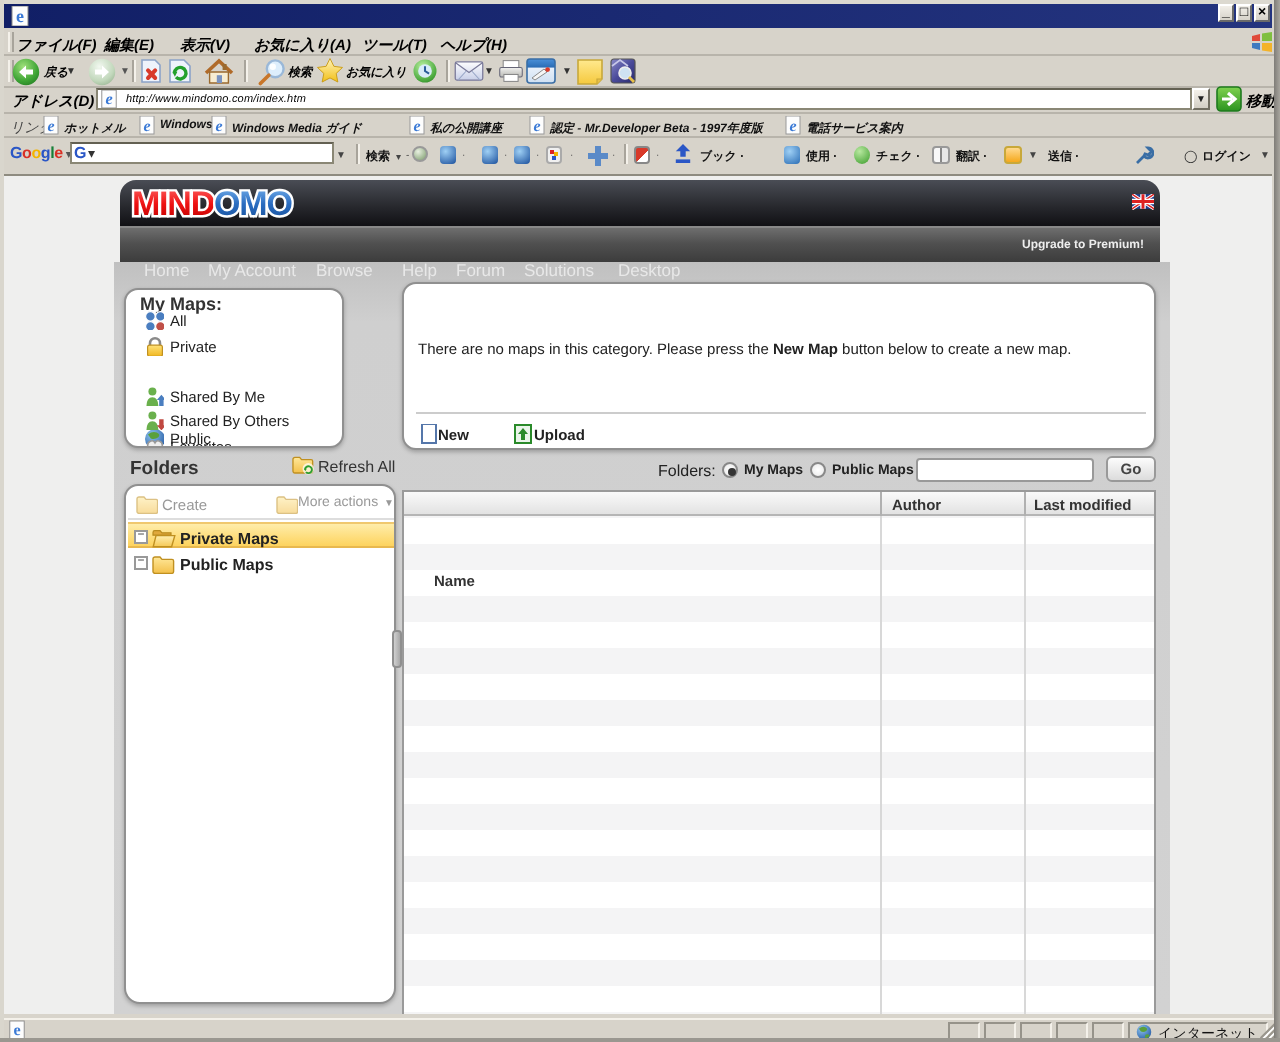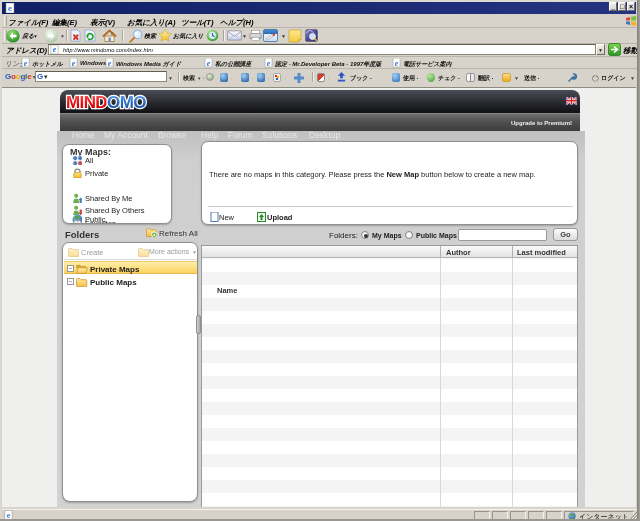--- a/index.html
+++ b/index.html
@@ -460,21 +460,21 @@
       <span class="ftxt">Public Maps</span>
     </div>
   </div>
 
   <div class="panel" style="left:199px;top:53px;width:377px;height:84px;">
     <div class="abs" style="left:7px;top:28px;font-size:7.5px;color:#222;">There are no maps in this category. Please press the <b>New Map</b> button below to create a new map.</div>
     <div class="abs" style="left:6px;top:64px;width:365px;border-top:1px solid #ccc;"></div>
     <svg class="abs" style="left:8px;top:70px;" width="9" height="10">
           <rect x="1" y="0" width="7" height="9.5" fill="#fff" stroke="#5577aa" stroke-width="1"></rect>
         </svg>
-    <span class="abs" style="left:17px;top:71px;font-size:7.5px;font-weight:normal;color:#222;">New</span>
+    <span class="abs" style="left:17px;top:71px;font-size:7.5px;font-weight:bold;color:#222;">New</span>
     <svg class="abs" style="left:55px;top:70px;" width="9" height="10">
           <rect x="0.5" y="0.5" width="8" height="9" fill="#eaf5ea" stroke="#2a8a2a" stroke-width="1"></rect>
           <path d="M4.5 2 L7 5 H5.5 V8 H3.5 V5 H2Z" fill="#2a8a2a"></path>
         </svg>
     <span class="abs" style="left:65px;top:71px;font-size:7.5px;font-weight:bold;color:#222;">Upload</span>
   </div>
 
   <span class="abs" style="left:327px;top:143px;font-size:8px;color:#222;">Folders:</span>
   <span class="abs rad" style="left:359px;top:143px;">
         <span class="dot"></span>

